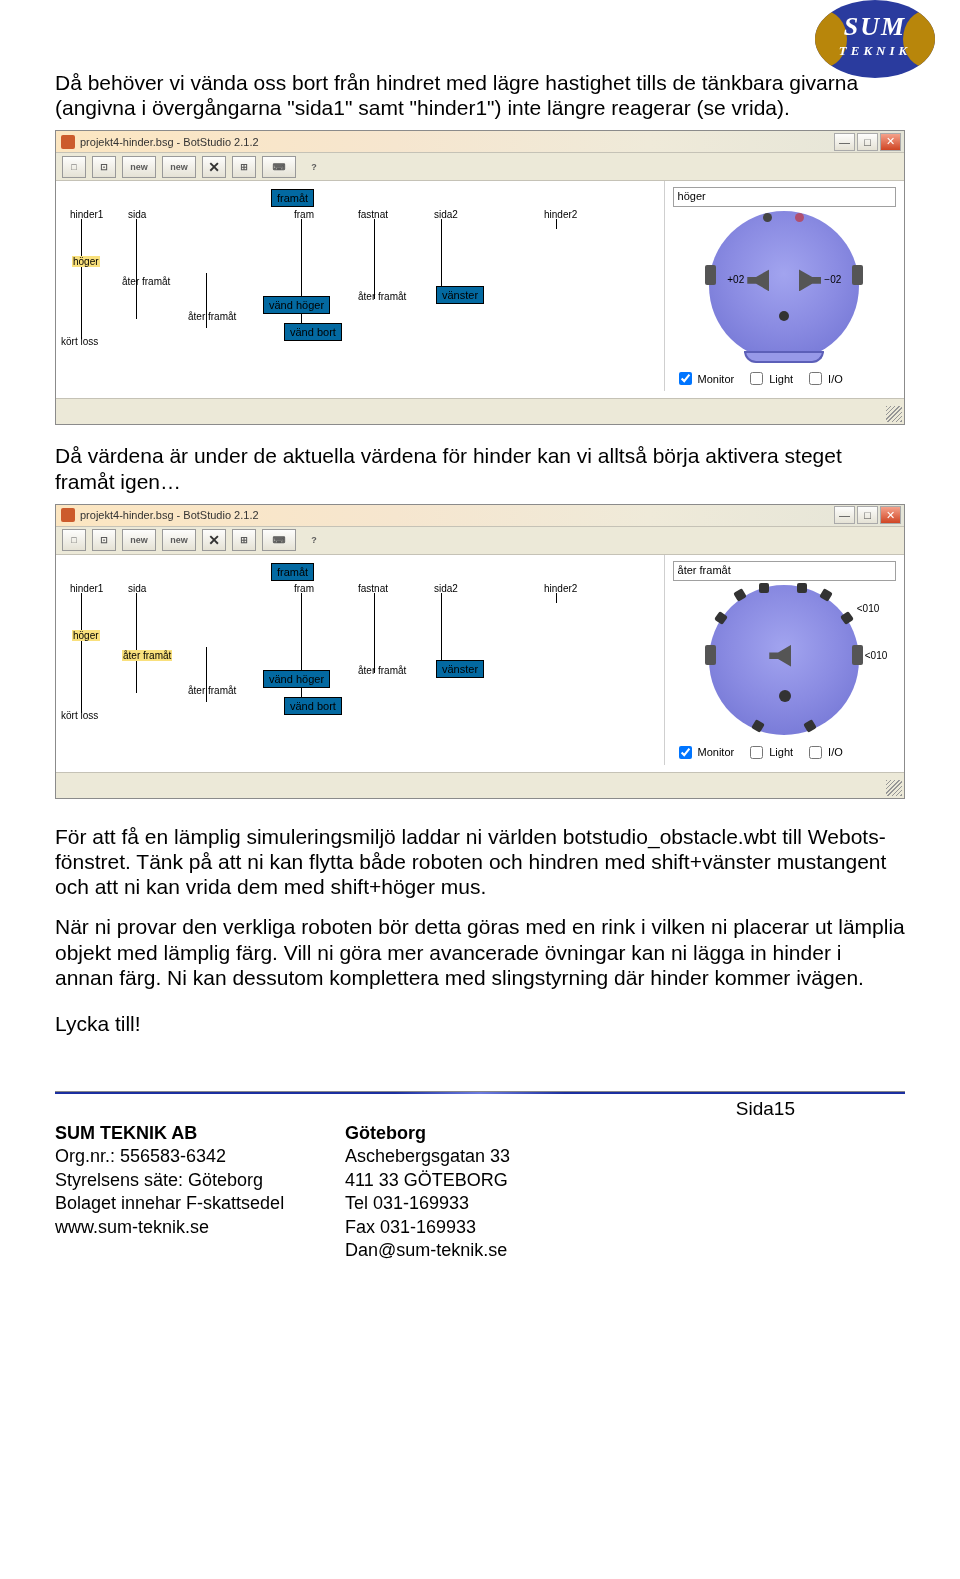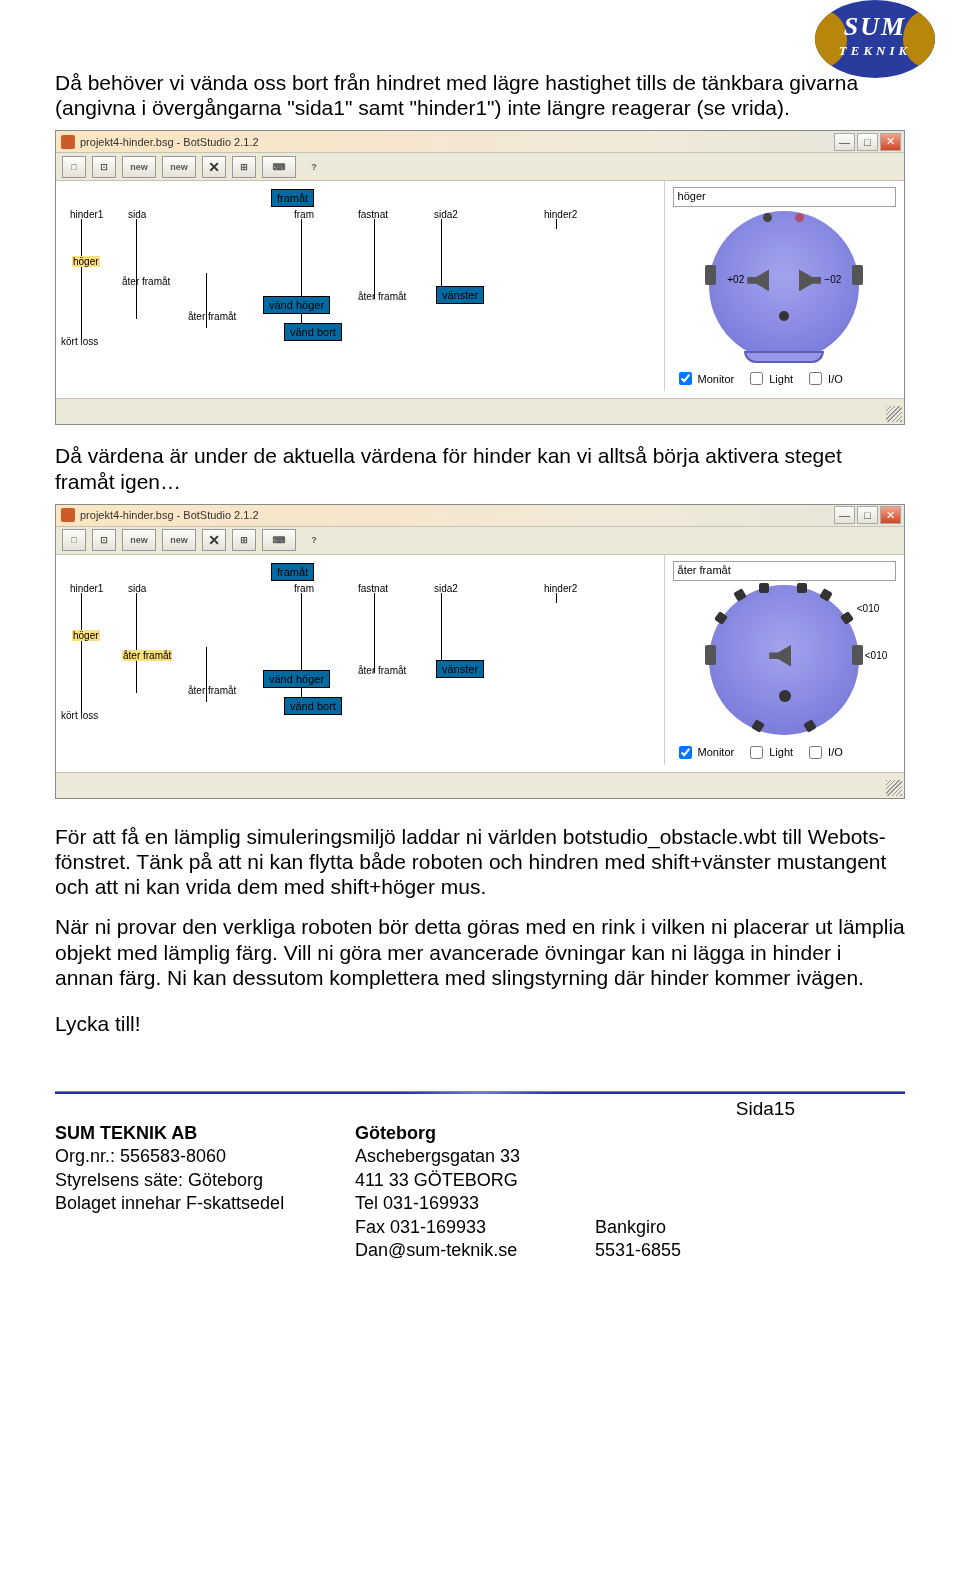--- a/index.html
+++ b/index.html
@@ -241,21 +241,21 @@
     height: 1px;
     background: #888;
     margin-top: 2px;
   }
   .page-num { text-align: right; color: #000; font-size: 19px; margin-top: 4px; padding-right: 110px;}
   .footer {
     display: flex;
     font-size: 18px;
     line-height: 1.3;
     padding-top: 2px;
-    gap: 40px;
+    gap: 30px;
   }
   .footer .col1 { width: 260px; }
   .footer .col2 { width: 200px; }
   .footer .col3 { width: 160px; }
   .footer .bold { font-weight: bold; }
 </style>
 </head>
 <body>
 
 <div class="page">
@@ -451,34 +451,27 @@
 
   <p class="para" style="margin-top:25px;">För att få en lämplig simuleringsmiljö laddar ni världen botstudio_obstacle.wbt till Webots-fönstret. Tänk på att ni kan flytta både roboten och hindren med shift+vänster mustangent och att ni kan vrida dem med shift+höger mus.</p>
   <p class="para" style="margin-top:15px;">När ni provar den verkliga roboten bör detta göras med en rink i vilken ni placerar ut lämplia objekt med lämplig färg. Vill ni göra mer avancerade övningar kan ni lägga in hinder i annan färg. Ni kan dessutom komplettera med slingstyrning där hinder kommer ivägen.</p>
   <p class="para" style="margin-top:21px;">Lycka till!</p>
 
   <div class="sep-line"></div>
   <div class="page-num">Sida15</div>
   <div class="footer">
     <div class="col1">
       <div class="bold">SUM TEKNIK AB</div>
-      <div>Org.nr.: 556583-8060</div>
+      <div>Org.nr.: 556583-6342</div>
       <div>Styrelsens säte: Göteborg</div>
       <div>Bolaget innehar F-skattsedel</div>
+      <div>www.sum-teknik.se</div>
     </div>
     <div class="col2">
       <div class="bold">Göteborg</div>
       <div>Aschebergsgatan 33</div>
       <div>411 33 GÖTEBORG</div>
       <div>Tel 031-169933</div>
       <div>Fax 031-169933</div>
       <div>Dan@sum-teknik.se</div>
     </div>
-    <div class="col3">
-      <div>&nbsp;</div>
-        <div>&nbsp;</div>
-        <div>&nbsp;</div>
-        <div>&nbsp;</div>
-      <div>Bankgiro</div>
-      <div>5531-6855</div>
-    </div>
   </div>
 </div>
 
 </body></html>

